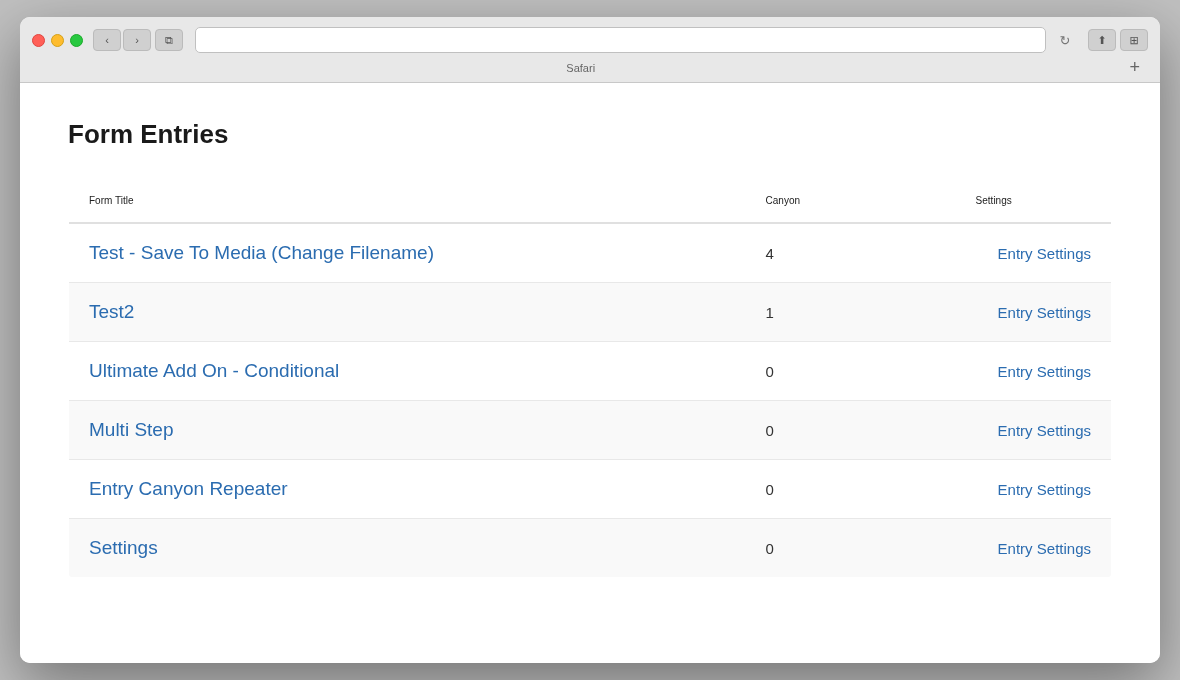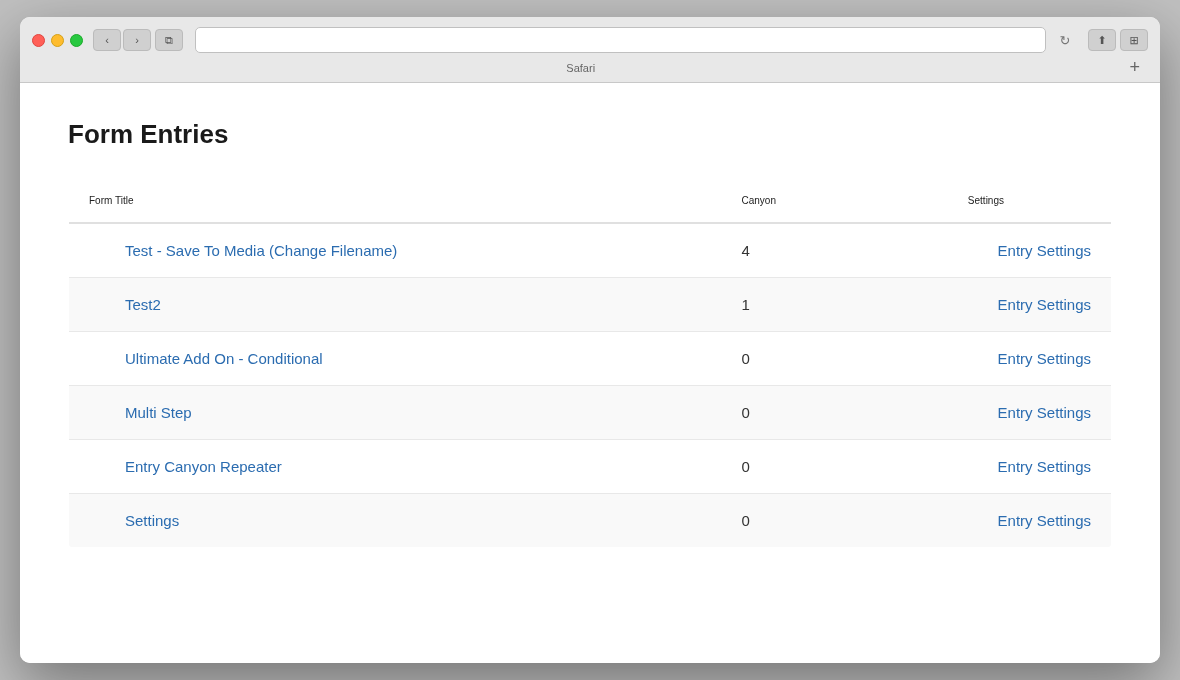--- a/index.html
+++ b/index.html
@@ -211,22 +211,21 @@
     .entries-table td {
       padding: 18px 20px;
       font-size: 15px;
       color: #333;
     }
 
     .entries-table td.col-title a,
     .form-link {
       color: #2b6cb0;
       text-decoration: none;
-      font-size: 15px;
-      margin-left: 36px;
+      font-size: 19px;
     }
 
     .entries-table td.col-settings {
       text-align: right;
     }
 
     .entry-settings-link {
       color: #2b6cb0;
       text-decoration: none;
       font-size: 15px;

